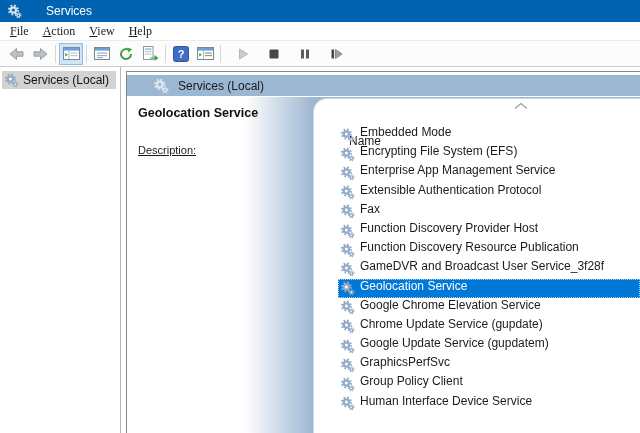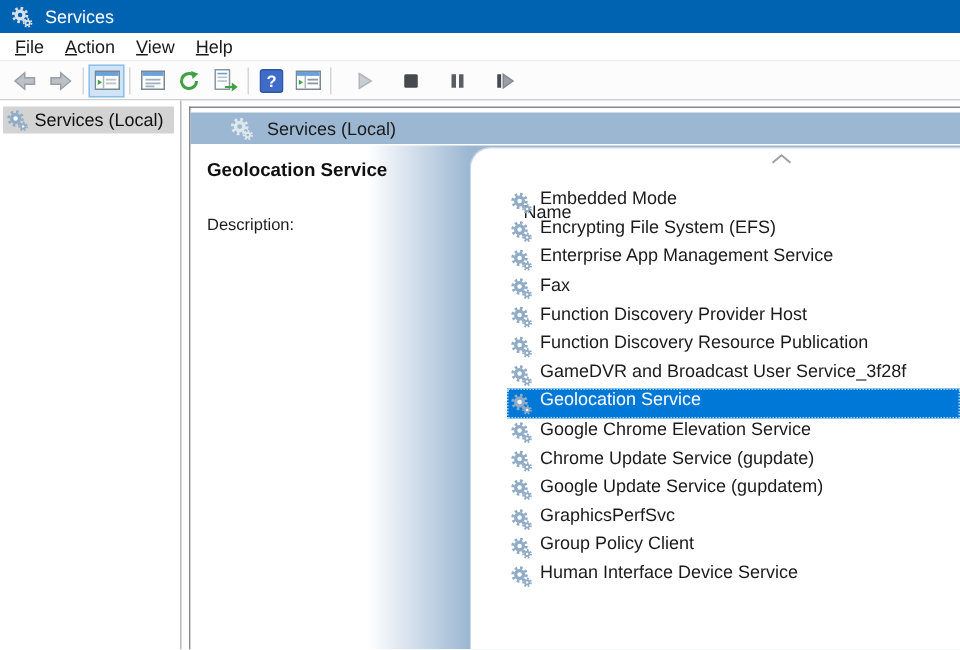--- a/index.html
+++ b/index.html
@@ -8,29 +8,29 @@
     font-family:"Liberation Sans","DejaVu Sans",sans-serif;
     -webkit-font-smoothing:antialiased;
   }
   svg{display:block;}
   .icon{display:inline-flex;align-items:center;justify-content:center;}
 
   
   .titlebar{
     position:absolute;left:0;top:0;right:0;height:22px;
     background:var(--titlebar,#0063b1);
-    display:flex;align-items:center;padding-left:7px;gap:8px;
+    display:flex;align-items:center;padding-left:7px;gap:24px;
   }
   .titlebar .title{color:#fff;font-size:12px;line-height:1;}
 
   
   .menubar{
     position:absolute;top:22px;left:0;right:0;height:19px;
     background:#fff;display:flex;align-items:center;padding-left:3px;
-    border-bottom:1px solid #ececec;box-sizing:border-box;
+    border-bottom:1px solid #ececec;box-sizing:border-box;font-family:Liberation Serif, serif;
   }
   .menu-item{font-size:12px;color:#1a1a1a;padding:2px 7px;line-height:1;}
   .menu-item u{text-decoration:underline;}
 
   
   .toolbar{
     position:absolute;top:41px;left:0;right:0;height:26px;box-sizing:border-box;
     background:#fcfcfc;border-bottom:1px solid #cfcfcf;
     display:flex;align-items:center;padding-left:4px;
   }
@@ -66,21 +66,21 @@
     margin-top:3px;height:21px;background:var(--header-bar,#9cb7d2);
     display:flex;align-items:center;padding-left:26px;gap:9px;
     font-size:12px;color:#1a1a1a;
   }
   .extended{
     position:absolute;left:0;right:0;top:25px;bottom:0;
     background:linear-gradient(90deg,#ffffff 0px,#ffffff 118px,var(--header-bar,#9cb7d2) 186px);
   }
   .ext-left{position:absolute;left:11px;top:9px;width:174px;}
   .service-title{font-weight:bold;font-size:12.5px;color:#101010;line-height:15px;}
-  .desc{margin-top:22px;font-size:11px;line-height:15.5px;color:#1d1d1d;}
+  .desc{margin-top:22px;font-size:11px;line-height:15.5px;color:#1d1d1d;text-decoration:underline;}
 
   
   .list-panel{
     position:absolute;left:186px;top:1px;right:0;bottom:0;background:#fff;
     border:1px solid #c9d7e6;border-right:none;border-bottom:none;
     border-top-left-radius:14px;overflow:hidden;
   }
   .col-header{position:absolute;left:35px;top:7px;font-size:12px;color:#1a1a1a;margin-top:28px;}
   .sort-indicator{position:absolute;left:200px;top:3px;}
   .rows{position:absolute;left:0;right:0;top:26px;}
@@ -325,20 +325,33 @@
               <span class="gear icon">
                 <svg width="15" height="15" viewBox="0 0 20 20">
     <circle cx="8.5" cy="8" r="6" fill="none" stroke="#8fabc6" stroke-width="2.6" stroke-dasharray="2.3 2.45"></circle>
     <circle cx="8.5" cy="8" r="4.9" fill="#8fabc6"></circle>
     <circle cx="8.5" cy="8" r="2" fill="#ffffff"></circle>
     <circle cx="15.2" cy="15" r="3.4" fill="none" stroke="#8fabc6" stroke-width="1.7" stroke-dasharray="1.5 1.6"></circle>
     <circle cx="15.2" cy="15" r="2.7" fill="#8fabc6"></circle>
     <circle cx="15.2" cy="15" r="1.1" fill="#ffffff"></circle>
   </svg>
               </span>
+              <span>Extensible Authentication Protocol</span>
+            </div>
+            <div class="row">
+              <span class="gear icon">
+                <svg width="15" height="15" viewBox="0 0 20 20">
+    <circle cx="8.5" cy="8" r="6" fill="none" stroke="#8fabc6" stroke-width="2.6" stroke-dasharray="2.3 2.45"></circle>
+    <circle cx="8.5" cy="8" r="4.9" fill="#8fabc6"></circle>
+    <circle cx="8.5" cy="8" r="2" fill="#ffffff"></circle>
+    <circle cx="15.2" cy="15" r="3.4" fill="none" stroke="#8fabc6" stroke-width="1.7" stroke-dasharray="1.5 1.6"></circle>
+    <circle cx="15.2" cy="15" r="2.7" fill="#8fabc6"></circle>
+    <circle cx="15.2" cy="15" r="1.1" fill="#ffffff"></circle>
+  </svg>
+              </span>
               <span>Fax</span>
             </div>
             <div class="row">
               <span class="gear icon">
                 <svg width="15" height="15" viewBox="0 0 20 20">
     <circle cx="8.5" cy="8" r="6" fill="none" stroke="#8fabc6" stroke-width="2.6" stroke-dasharray="2.3 2.45"></circle>
     <circle cx="8.5" cy="8" r="4.9" fill="#8fabc6"></circle>
     <circle cx="8.5" cy="8" r="2" fill="#ffffff"></circle>
     <circle cx="15.2" cy="15" r="3.4" fill="none" stroke="#8fabc6" stroke-width="1.7" stroke-dasharray="1.5 1.6"></circle>
     <circle cx="15.2" cy="15" r="2.7" fill="#8fabc6"></circle>

